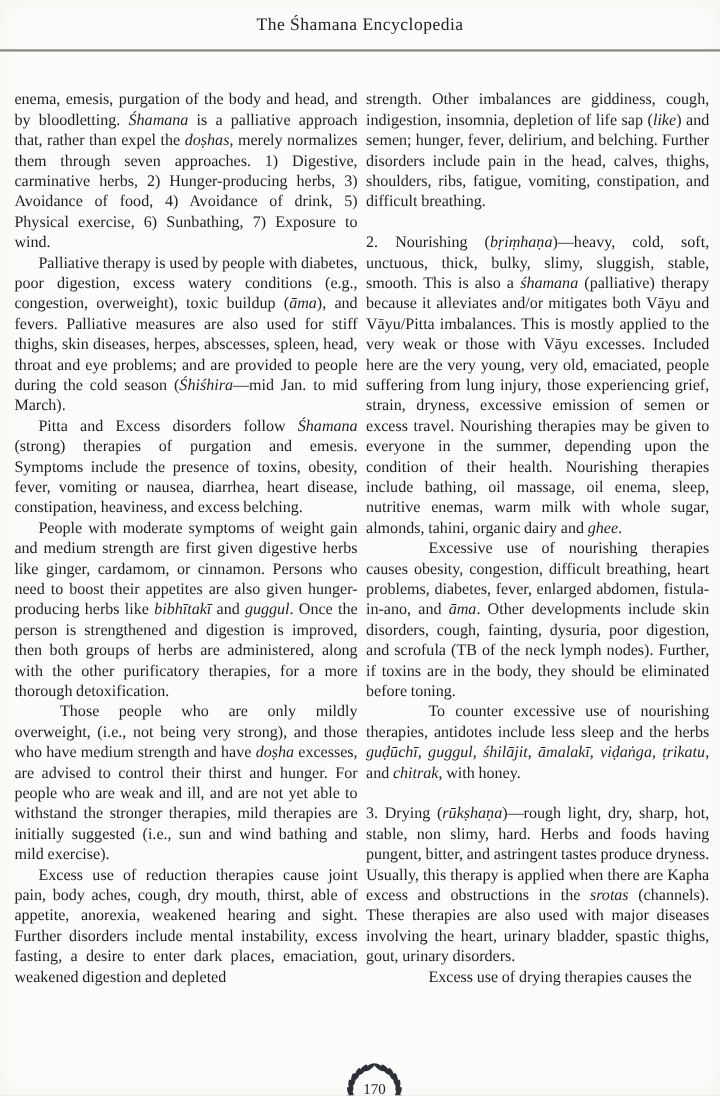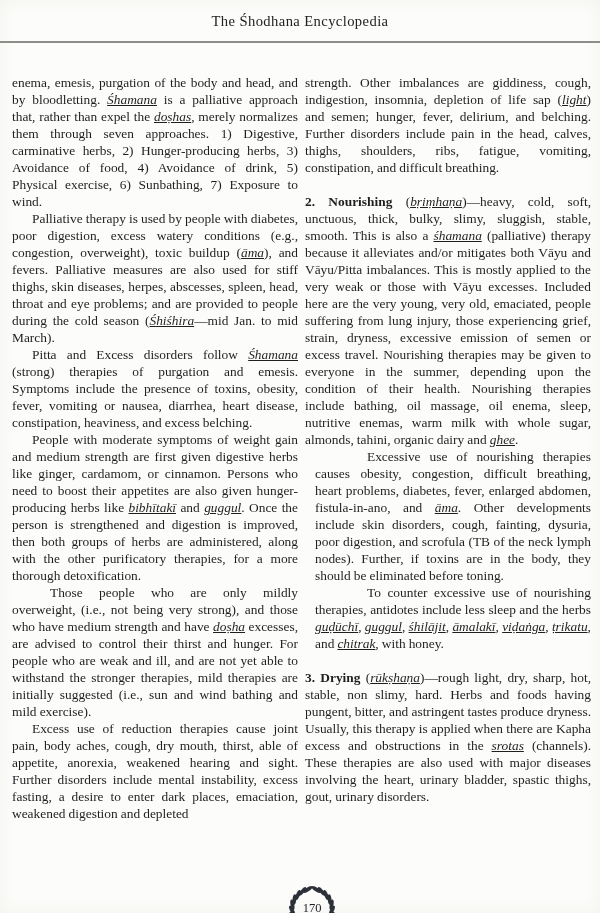--- a/index.html
+++ b/index.html
@@ -22,52 +22,53 @@
     display:flex;gap:7px;
   }
   .col{
     width:286px;font-size:13.4px;line-height:17px;text-align:justify;
     word-spacing:-0.02em;
   }
   p.para{margin:0;text-indent:0;}
   p.gap{margin-top:17px;}
   p.ind-s{text-indent:20px;}
   p.ind-l{text-indent:38px;}
-  p.ind-xl{text-indent:52px;margin-left:10px;}
-  .it{font-style:italic;text-decoration:underline;}
-  .bd{font-weight:700;}
+  p.ind-xl{text-indent:52px;}
+  .it{font-style:italic;}
+  .bd{font-weight:400;}
   .wreath{position:absolute;left:282px;top:877px;width:60px;height:60px;}
   .wreath text{
     font-family:"Liberation Serif","DejaVu Serif",serif;
     font-size:12.5px;fill:#1c1f26;
   }
 </style>
 </head>
 <body>
 
 <div class="page">
 
-  <div class="header">The Śhodhana Encyclopedia</div>
+  <div class="header">The Śhamana Encyclopedia</div>
   <div class="rule"></div>
 
   <div class="columns">
     <div class="col">
         <p class="para ind-none"><span>enema, emesis, purgation of the body and head, and by bloodletting. </span><span class="it">Śhamana</span><span> is a palliative approach that, rather than expel the </span><span class="it">doṣhas</span><span>, merely normalizes them through seven approaches. 1) Digestive, carminative herbs, 2) Hunger-producing herbs, 3) Avoidance of food, 4) Avoidance of drink, 5) Physical exercise, 6) Sunbathing, 7) Exposure to wind.</span></p>
         <p class="para ind-s"><span>Palliative therapy is used by people with diabetes, poor digestion, excess watery conditions (e.g., congestion, overweight), toxic buildup (</span><span class="it">āma</span><span>), and fevers. Palliative measures are also used for stiff thighs, skin diseases, herpes, abscesses, spleen, head, throat and eye problems; and are provided to people during the cold season (</span><span class="it">Śhiśhira</span><span>—mid Jan. to mid March).</span></p>
         <p class="para ind-s"><span>Pitta and Excess disorders follow </span><span class="it">Śhamana</span><span> (strong) therapies of purgation and emesis. Symptoms include the presence of toxins, obesity, fever, vomiting or nausea, diarrhea, heart disease, constipation, heaviness, and excess belching.</span></p>
         <p class="para ind-s"><span>People with moderate symptoms of weight gain and medium strength are first given digestive herbs like ginger, cardamom, or cinnamon. Persons who need to boost their appetites are also given hunger-producing herbs like </span><span class="it">bibhītakī</span><span> and </span><span class="it">guggul</span><span>. Once the person is strengthened and digestion is improved, then both groups of herbs are administered, along with the other purificatory therapies, for a more thorough detoxification.</span></p>
         <p class="para ind-l"><span>Those people who are only mildly overweight, (i.e., not being very strong), and those who have medium strength and have </span><span class="it">doṣha</span><span> excesses, are advised to control their thirst and hunger. For people who are weak and ill, and are not yet able to withstand the stronger therapies, mild therapies are initially suggested (i.e., sun and wind bathing and mild exercise).</span></p>
         <p class="para ind-s"><span>Excess use of reduction therapies cause joint pain, body aches, cough, dry mouth, thirst, able of appetite, anorexia, weakened hearing and sight. Further disorders include mental instability, excess fasting, a desire to enter dark places, emaciation, weakened digestion and depleted</span></p>
       </div>
     <div class="col">
-        <p class="para ind-none"><span>strength. Other imbalances are giddiness, cough, indigestion, insomnia, depletion of life sap (</span><span class="it">light</span><span>) and semen; hunger, fever, delirium, and belching. Further disorders include pain in the head, calves, thighs, shoulders, ribs, fatigue, vomiting, constipation, and difficult breathing.</span></p>
+        <p class="para ind-none"><span>strength. Other imbalances are giddiness, cough, indigestion, insomnia, depletion of life sap (</span><span class="it">like</span><span>) and semen; hunger, fever, delirium, and belching. Further disorders include pain in the head, calves, thighs, shoulders, ribs, fatigue, vomiting, constipation, and difficult breathing.</span></p>
         <p class="para ind-none gap"><span class="bd">2. Nourishing</span><span> (</span><span class="it">bṛiṃhaṇa</span><span>)—heavy, cold, soft, unctuous, thick, bulky, slimy, sluggish, stable, smooth. This is also a </span><span class="it">śhamana</span><span> (palliative) therapy because it alleviates and/or mitigates both Vāyu and Vāyu/Pitta imbalances. This is mostly applied to the very weak or those with Vāyu excesses. Included here are the very young, very old, emaciated, people suffering from lung injury, those experiencing grief, strain, dryness, excessive emission of semen or excess travel. Nourishing therapies may be given to everyone in the summer, depending upon the condition of their health. Nourishing therapies include bathing, oil massage, oil enema, sleep, nutritive enemas, warm milk with whole sugar, almonds, tahini, organic dairy and </span><span class="it">ghee</span><span>.</span></p>
         <p class="para ind-xl"><span>Excessive use of nourishing therapies causes obesity, congestion, difficult breathing, heart problems, diabetes, fever, enlarged abdomen, fistula-in-ano, and </span><span class="it">āma</span><span>. Other developments include skin disorders, cough, fainting, dysuria, poor digestion, and scrofula (TB of the neck lymph nodes). Further, if toxins are in the body, they should be eliminated before toning.</span></p>
         <p class="para ind-xl"><span>To counter excessive use of nourishing therapies, antidotes include less sleep and the herbs </span><span class="it">guḍūchī</span><span>, </span><span class="it">guggul</span><span>, </span><span class="it">śhilājit</span><span>, </span><span class="it">āmalakī</span><span>, </span><span class="it">viḍaṅga</span><span>, </span><span class="it">ṭrikatu</span><span>, and </span><span class="it">chitrak</span><span>, with honey.</span></p>
         <p class="para ind-none gap"><span class="bd">3. Drying</span><span> (</span><span class="it">rūkṣhaṇa</span><span>)—rough light, dry, sharp, hot, stable, non slimy, hard. Herbs and foods having pungent, bitter, and astringent tastes produce dryness. Usually, this therapy is applied when there are Kapha excess and obstructions in the </span><span class="it">srotas</span><span> (channels). These therapies are also used with major diseases involving the heart, urinary bladder, spastic thighs, gout, urinary disorders.</span></p>
+        <p class="para ind-xl"><span>Excess use of drying therapies causes the</span></p>
       </div>
   </div>
 
   <svg class="wreath" viewBox="0 0 60 60">
     <g id="wreath-leaves">
         <ellipse rx="5.3" ry="1.9" transform="translate(25.8 12.4) rotate(-34.0)" fill="#2c3038"></ellipse>
         <ellipse rx="5.3" ry="1.9" transform="translate(20.5 14.4) rotate(-50.5)" fill="#2c3038"></ellipse>
         <ellipse rx="5.3" ry="1.9" transform="translate(15.9 17.9) rotate(-67.0)" fill="#2c3038"></ellipse>
         <ellipse rx="5.3" ry="1.9" transform="translate(12.4 22.5) rotate(-83.5)" fill="#2c3038"></ellipse>
         <ellipse rx="5.3" ry="1.9" transform="translate(10.4 27.8) rotate(-100.0)" fill="#2c3038"></ellipse>

